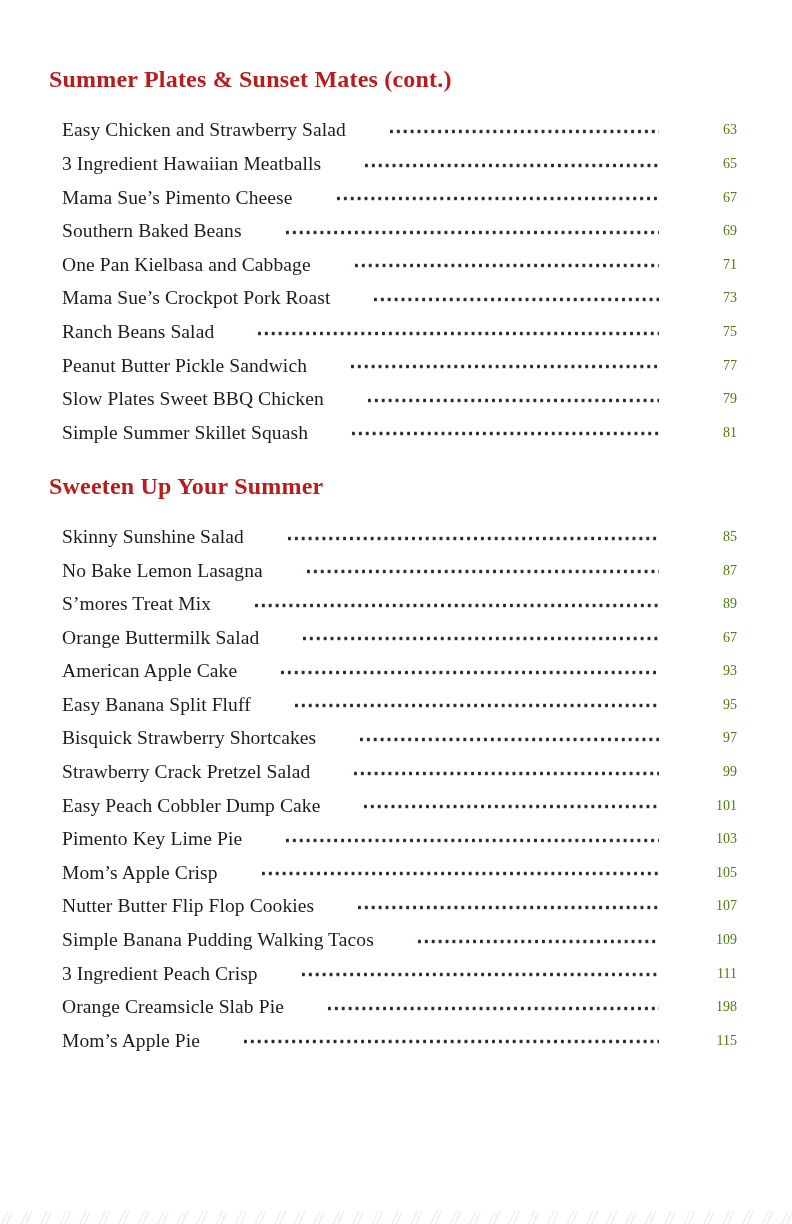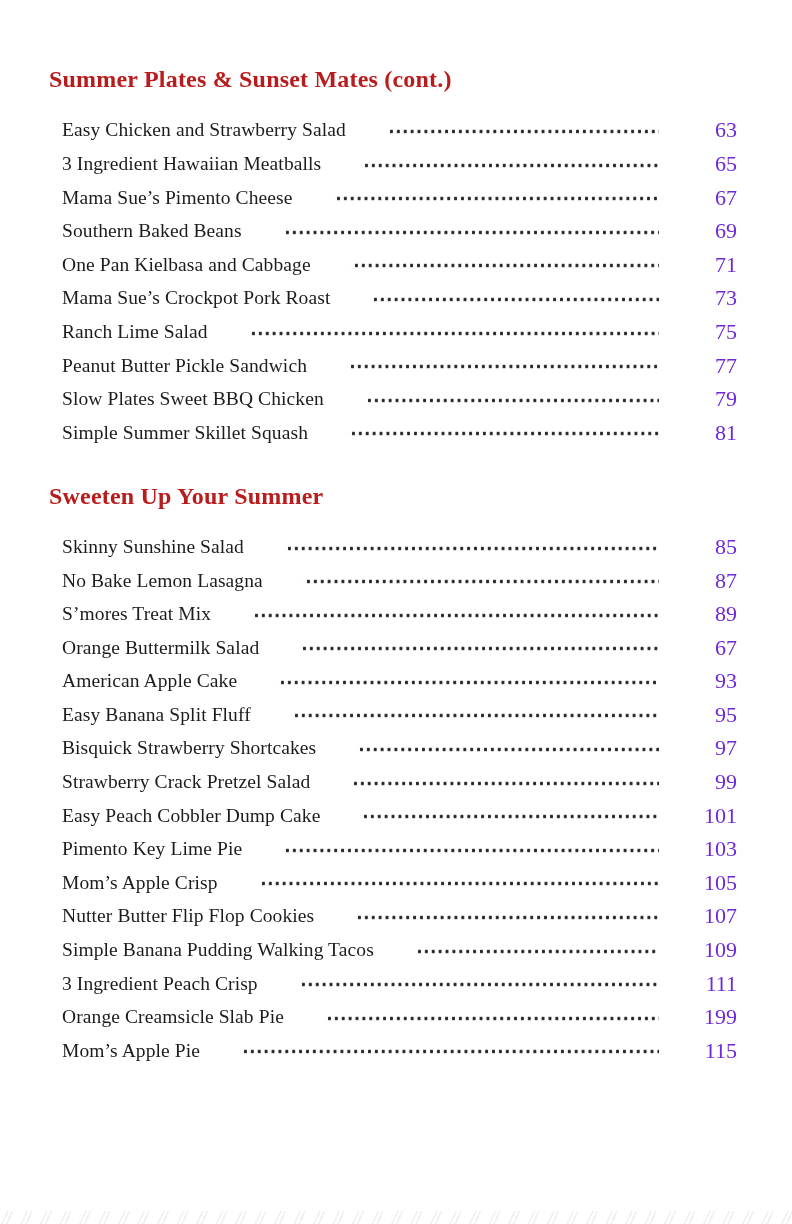--- a/index.html
+++ b/index.html
@@ -26,21 +26,21 @@
   .section-title {
     font-family: "Liberation Serif", serif;
     font-weight: 700;
     font-size: 24px;
     line-height: 1.15;
     letter-spacing: 0.2px;
     color: #b91c1c;
     margin: 0 0 20px 0;
   }
   .toc-section + .toc-section .section-title {
-    margin-top: 33px;
+    margin-top: 23px;
   }
   .row {
     display: flex;
     align-items: center;
     height: 33.6px;
     padding-left: 13px;
     font-size: 19.5px;
     color: #1c1c1c;
     gap: 36px;
   }
@@ -53,22 +53,22 @@
     align-self: stretch;
     margin: 0 5px 0 4px;
     background-image: radial-gradient(circle, #262626 1.55px, rgba(0,0,0,0) 1.95px);
     background-size: 6.9px 6.9px;
     background-repeat: repeat-x;
     background-position: 2px 14.4px;
   }
   .pagenum {
     width: 37px;
     text-align: right;
-    font-size: 22px;
-    color: #6d28d9;
+    font-size: 14px;
+    color: #4d7c0f;
   }
   .bottom-pattern {
     position: absolute;
     left: 0;
     right: 0;
     bottom: 0;
     height: 16px;
     background-image: linear-gradient(115deg,
       rgba(0,0,0,0) 0 28%,
       #ededed 28% 34%,
@@ -111,21 +111,21 @@
           <span class="label">One Pan Kielbasa and Cabbage</span>
           <span class="leader"></span>
           <span class="pagenum">71</span>
         </div>
         <div class="row">
           <span class="label">Mama Sue’s Crockpot Pork Roast</span>
           <span class="leader"></span>
           <span class="pagenum">73</span>
         </div>
         <div class="row">
-          <span class="label">Ranch Lime Salad</span>
+          <span class="label">Ranch Beans Salad</span>
           <span class="leader"></span>
           <span class="pagenum">75</span>
         </div>
         <div class="row">
           <span class="label">Peanut Butter Pickle Sandwich</span>
           <span class="leader"></span>
           <span class="pagenum">77</span>
         </div>
         <div class="row">
           <span class="label">Slow Plates Sweet BBQ Chicken</span>
@@ -206,21 +206,21 @@
           <span class="pagenum">109</span>
         </div>
         <div class="row">
           <span class="label">3 Ingredient Peach Crisp</span>
           <span class="leader"></span>
           <span class="pagenum">111</span>
         </div>
         <div class="row">
           <span class="label">Orange Creamsicle Slab Pie</span>
           <span class="leader"></span>
-          <span class="pagenum">199</span>
+          <span class="pagenum">198</span>
         </div>
         <div class="row">
           <span class="label">Mom’s Apple Pie</span>
           <span class="leader"></span>
           <span class="pagenum">115</span>
         </div>
       </section>
     </div>
   <div class="bottom-pattern"></div>
 </div>

